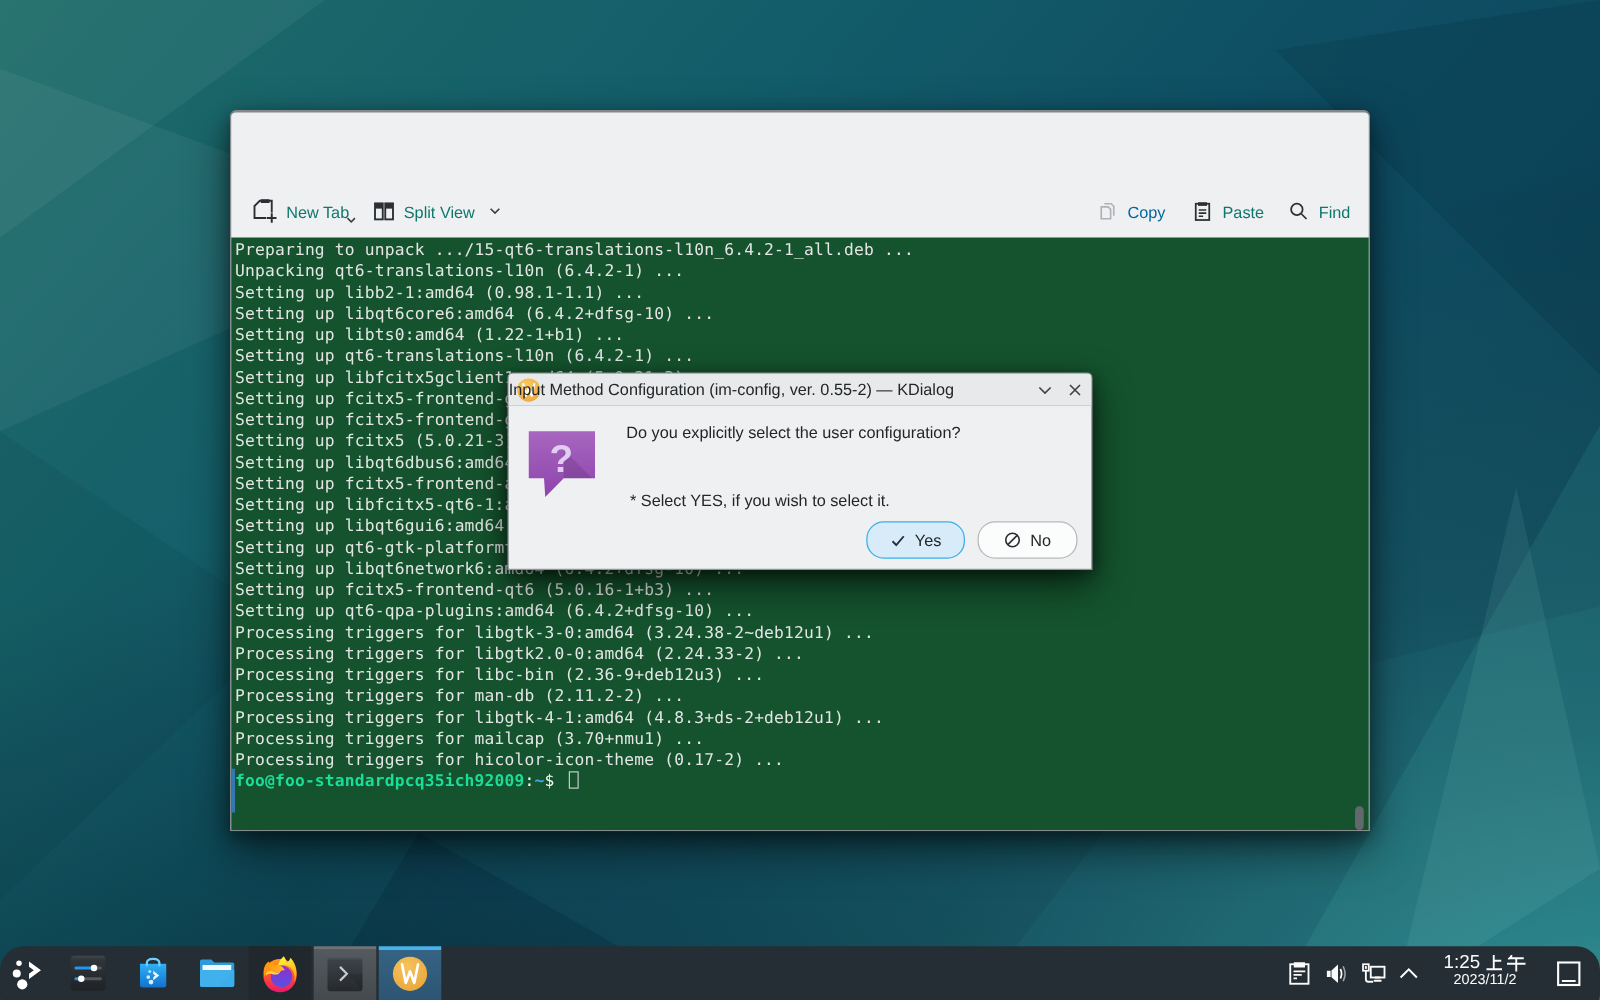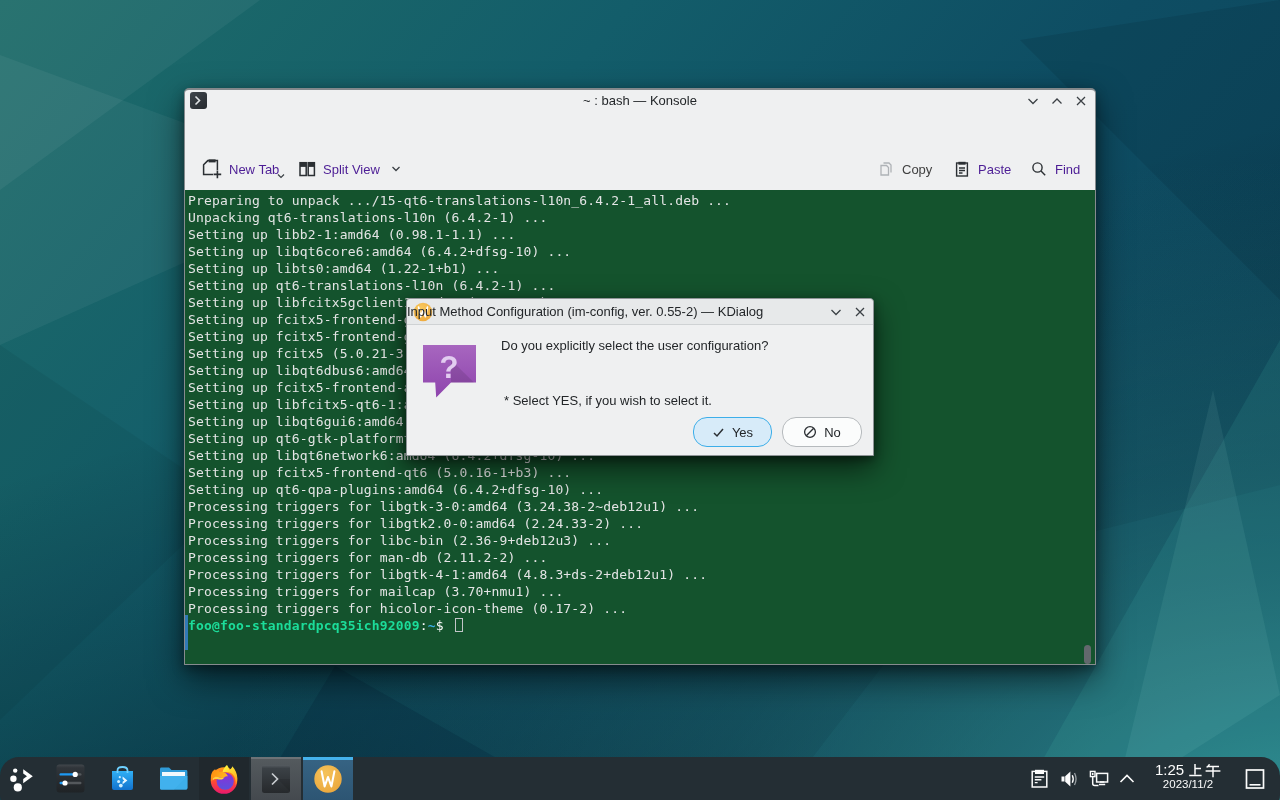--- a/index.html
+++ b/index.html
@@ -26,23 +26,23 @@
   text-align:center; font-size:13px; color:#232629; }
 .winbtn { top:3px; width:16px; height:16px; }
 #btn-min { right:54px; } #btn-max { right:30px; } #btn-close { right:6px; }
 
 #menubar { left:0; top:22px; width:100%; height:36px; display:flex;
   align-items:center; padding-left:2px; }
 .menu-item { font-size:13px; color:#232629; padding:0 11px; line-height:36px; }
 
 #toolbar { left:0; top:58px; width:100%; height:42px; }
 .tbtn { position:absolute; display:flex; align-items:center; top:0; height:42px;
-  font-size:13px; color:#4c1d95; }
+  font-size:13px; color:#0f766e; }
 .tbtn .lbl { margin-left:7px; }
-.tbtn.disabled { color:#404040; }
+.tbtn.disabled { color:#0369a1; }
 #tb-newtab { left:17px; }
 #tb-split  { left:113px; }
 #tb-copy   { left:692px; }
 #tb-paste  { left:768px; }
 #tb-find   { left:845px; }
 
 #termwrap { left:0px; top:100px; width:910px; height:474px; background:#14532d;
   overflow:hidden; }
 #term {
   font-family:"DejaVu Sans Mono", monospace;
@@ -139,43 +139,20 @@
   <polygon points="0,345 230,500 0,720" fill="#000000" opacity="0.05"></polygon>
   <polygon points="1280,0 1280,300 1020,40" fill="#000a12" opacity="0.10"></polygon>
   <polygon points="1280,340 1020,800 1280,800" fill="#5ae4d2" opacity="0.09"></polygon>
   <polygon points="1213,390 1115,800 1280,695" fill="#aef4e6" opacity="0.08"></polygon>
   <polygon points="960,565 780,800 1280,800 1280,485" fill="#57e0cf" opacity="0.05"></polygon>
   <polygon points="335,666 255,800 570,800" fill="#07293a" opacity="0.30"></polygon>
 </svg>
 
 <div id="konsole" class="abs">
 
-  <div id="titlebar" class="abs">
-    <div id="win-icon" class="abs">
-      <svg width="17" height="17" viewBox="0 0 17 17">
-        <path d="M5.5 4.5 L9.5 8.5 L5.5 12.5" fill="none" stroke="#dfe2e4" stroke-width="1.6"></path>
-      </svg>
-    </div>
-    <div id="win-title" class="abs">~ : bash — Konsole</div>
-    <div id="btn-min" class="abs winbtn">
-      <svg width="16" height="16" viewBox="0 0 16 16">
-          <path d="M3.5 6 L8 10.5 L12.5 6" fill="none" stroke="#3b4045" stroke-width="1.25"></path>
-        </svg>
-    </div>
-    <div id="btn-max" class="abs winbtn">
-      <svg width="16" height="16" viewBox="0 0 16 16">
-          <path d="M3.5 10.5 L8 6 L12.5 10.5" fill="none" stroke="#3b4045" stroke-width="1.25"></path>
-        </svg>
-    </div>
-    <div id="btn-close" class="abs winbtn">
-      <svg width="16" height="16" viewBox="0 0 16 16">
-          <path d="M4 4 L12 12 M12 4 L4 12" fill="none" stroke="#3b4045" stroke-width="1.25"></path>
-        </svg>
-    </div>
-  </div>
 
 
   <div id="toolbar" class="abs">
     <div id="tb-newtab" class="tbtn">
       <svg width="20" height="20" viewBox="0 0 20 20">
         <path d="M1.6 5.8 L5.8 1.6 H15.4 V15.4 H1.6 Z" fill="none" stroke="#2b2f33" stroke-width="1.5"></path>
         <rect x="6.6" y="0.4" width="7" height="3" fill="#2b2f33"></rect>
         <circle cx="15.4" cy="15.4" r="4.4" fill="#eff0f1"></circle>
         <path d="M15.4 11.6 V19.2 M11.6 15.4 H19.2" fill="none" stroke="#2b2f33" stroke-width="1.6"></path>
       </svg>

